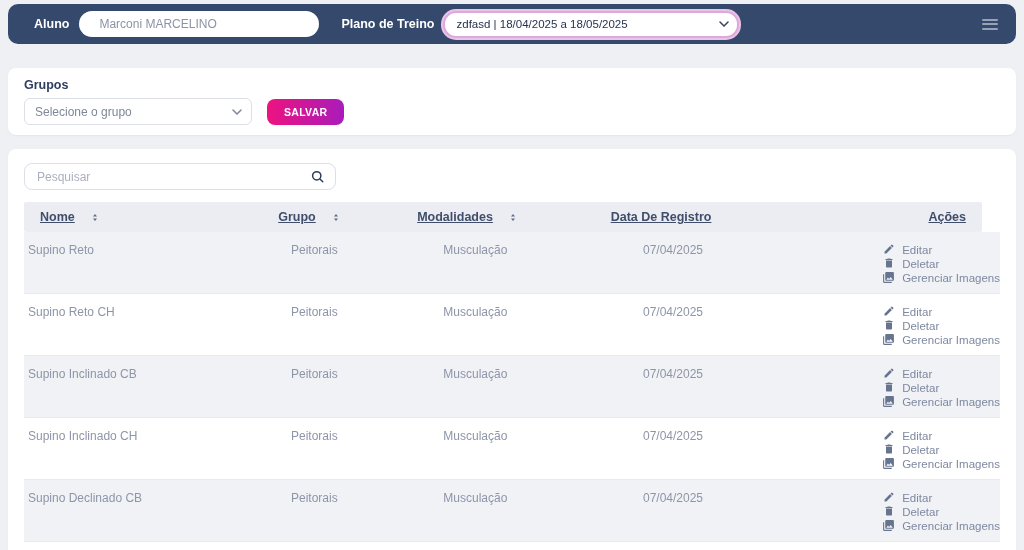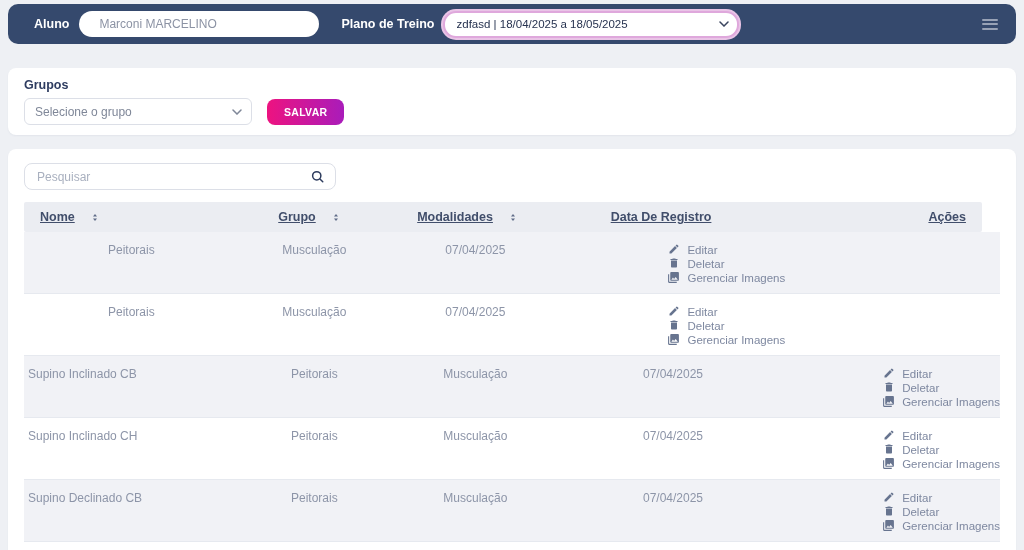--- a/index.html
+++ b/index.html
@@ -264,20 +264,21 @@
     <div class="th th-center th-date">
       <span>Data De Registro</span>
     </div>
     <div class="th th-actions">
       <span>Ações</span>
     </div>
   </div>
 
   <div id="table-body">
   <div class="trow grid-cols">
+    <div class="td-name">Supino Reto</div>
     <div class="td-center">Peitorais</div>
     <div class="td-center">Musculação</div>
     <div class="td-center">07/04/2025</div>
     <div class="td-actions">
       <div class="action">
         <span class="aicon">
           <svg viewBox="0 0 24 24" width="12" height="12" fill="#67748f">
                 <path d="M3 17.25V21h3.75L17.81 9.94l-3.75-3.75L3 17.25zM20.71 7.04a.996.996 0 0 0 0-1.41l-2.34-2.34a.996.996 0 0 0-1.41 0l-1.83 1.83 3.75 3.75 1.83-1.83z"></path>
               </svg>
         </span>
@@ -296,20 +297,21 @@
           <svg viewBox="0 0 24 24" width="13" height="13" fill="#67748f">
                 <path d="M22 16V4c0-1.1-.9-2-2-2H8c-1.1 0-2 .9-2 2v12c0 1.1.9 2 2 2h12c1.1 0 2-.9 2-2zm-11-4 2.03 2.71L16 11l4 5H8l3-4zM2 6v14c0 1.1.9 2 2 2h14v-2H4V6H2z"></path>
               </svg>
         </span>
         <span>Gerenciar Imagens</span>
       </div>
     </div>
   </div>
 
   <div class="trow grid-cols">
+    <div class="td-name">Supino Reto CH</div>
     <div class="td-center">Peitorais</div>
     <div class="td-center">Musculação</div>
     <div class="td-center">07/04/2025</div>
     <div class="td-actions">
       <div class="action">
         <span class="aicon">
           <svg viewBox="0 0 24 24" width="12" height="12" fill="#67748f">
                 <path d="M3 17.25V21h3.75L17.81 9.94l-3.75-3.75L3 17.25zM20.71 7.04a.996.996 0 0 0 0-1.41l-2.34-2.34a.996.996 0 0 0-1.41 0l-1.83 1.83 3.75 3.75 1.83-1.83z"></path>
               </svg>
         </span>

